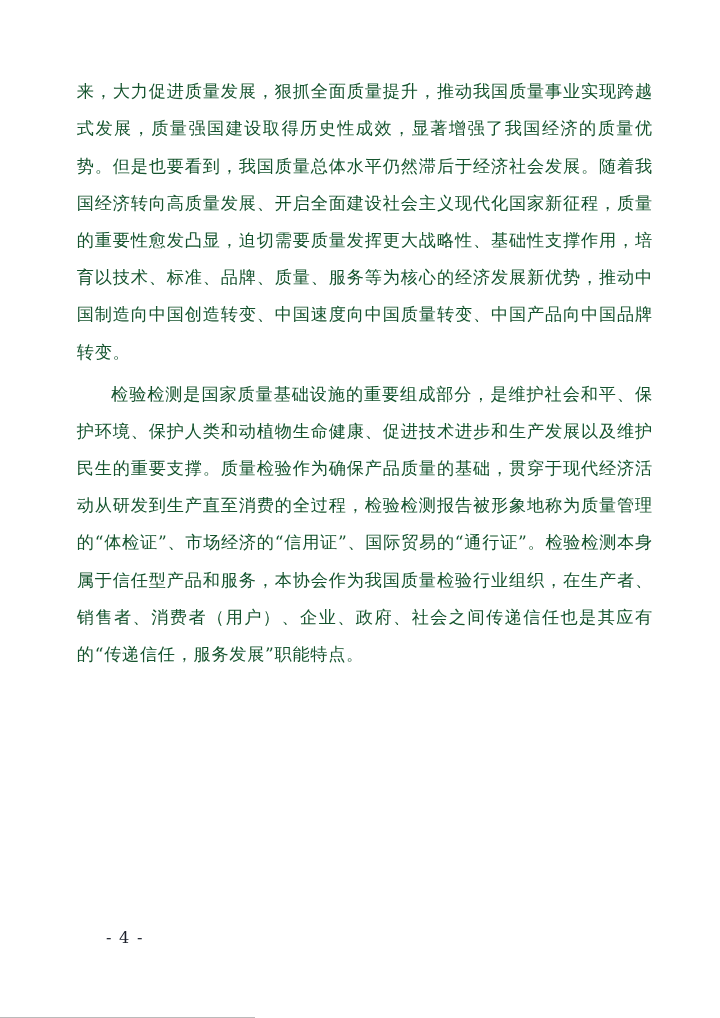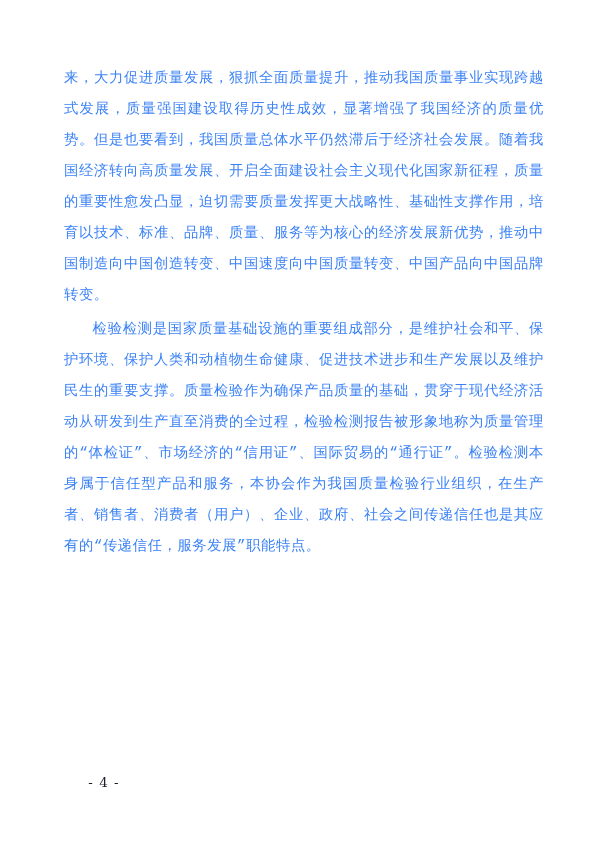--- a/index.html
+++ b/index.html
@@ -27,30 +27,29 @@
     position: absolute;
     left: 64px;
     right: 56px;
     top: 62px;
     bottom: 60px;
   }
   .para {
     font-family: "DejaVu Serif", "Liberation Serif", serif;
     font-size: 14.3px;
     line-height: 31px;
-    color: #3b82f6;
+    color: #14532d;
     text-align: justify;
     text-justify: inter-ideograph;
     margin: 0 0 4px 0;
     letter-spacing: 0.6px;
     white-space: pre-wrap;
   }
   .para.indent {
     text-indent: 2em;
-    font-family: Liberation Mono, monospace;
   }
   .page-number {
     position: absolute;
     left: 0;
     right: 0;
     bottom: 58px;
     text-align: center;
     font-family: "DejaVu Serif", "Liberation Serif", serif;
     font-size: 13.5px;
     color: #1b1f2a;

